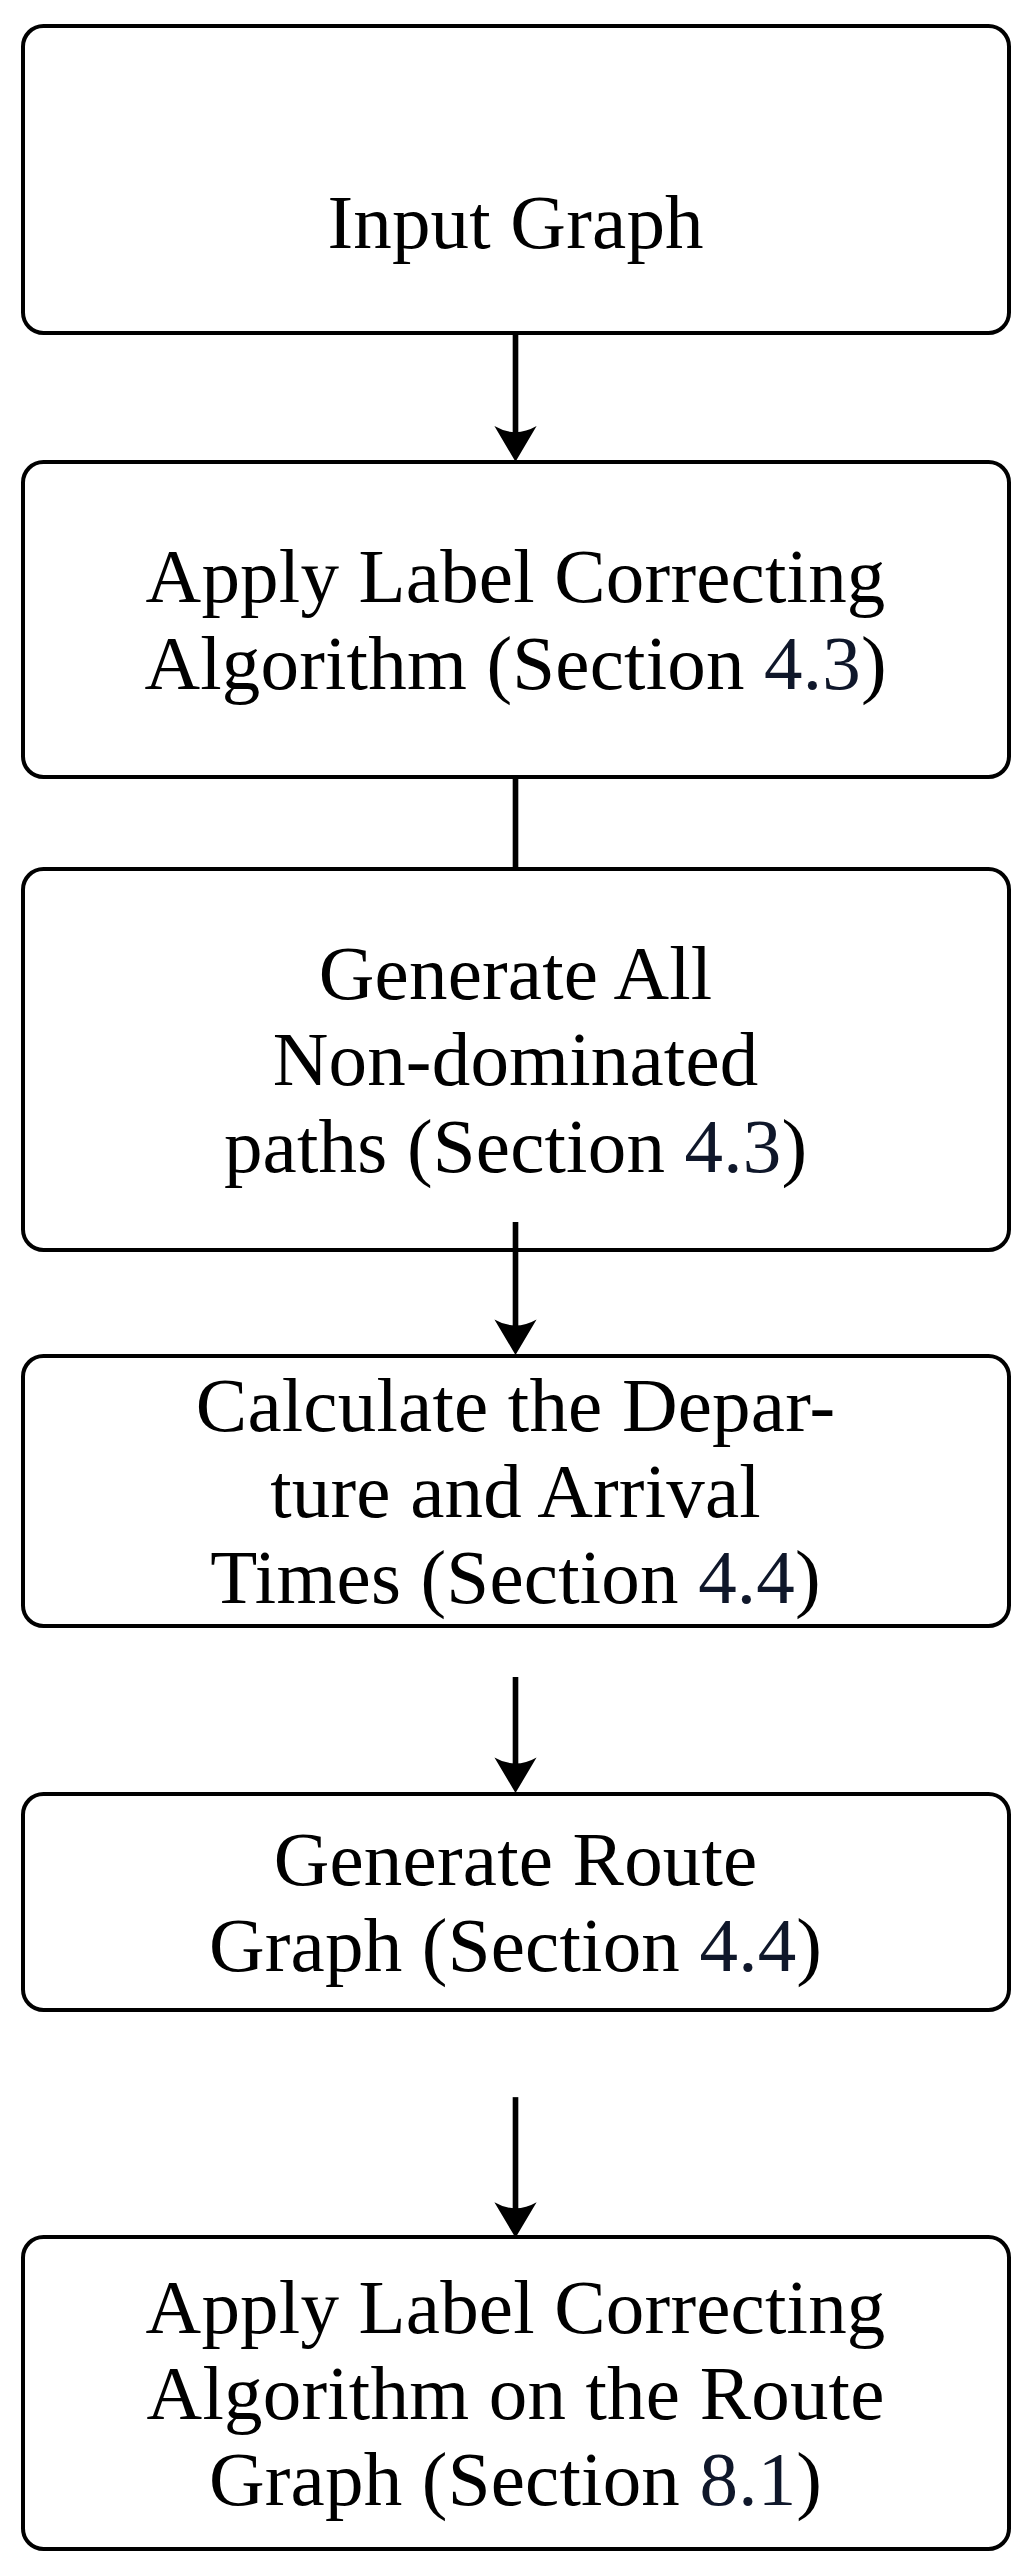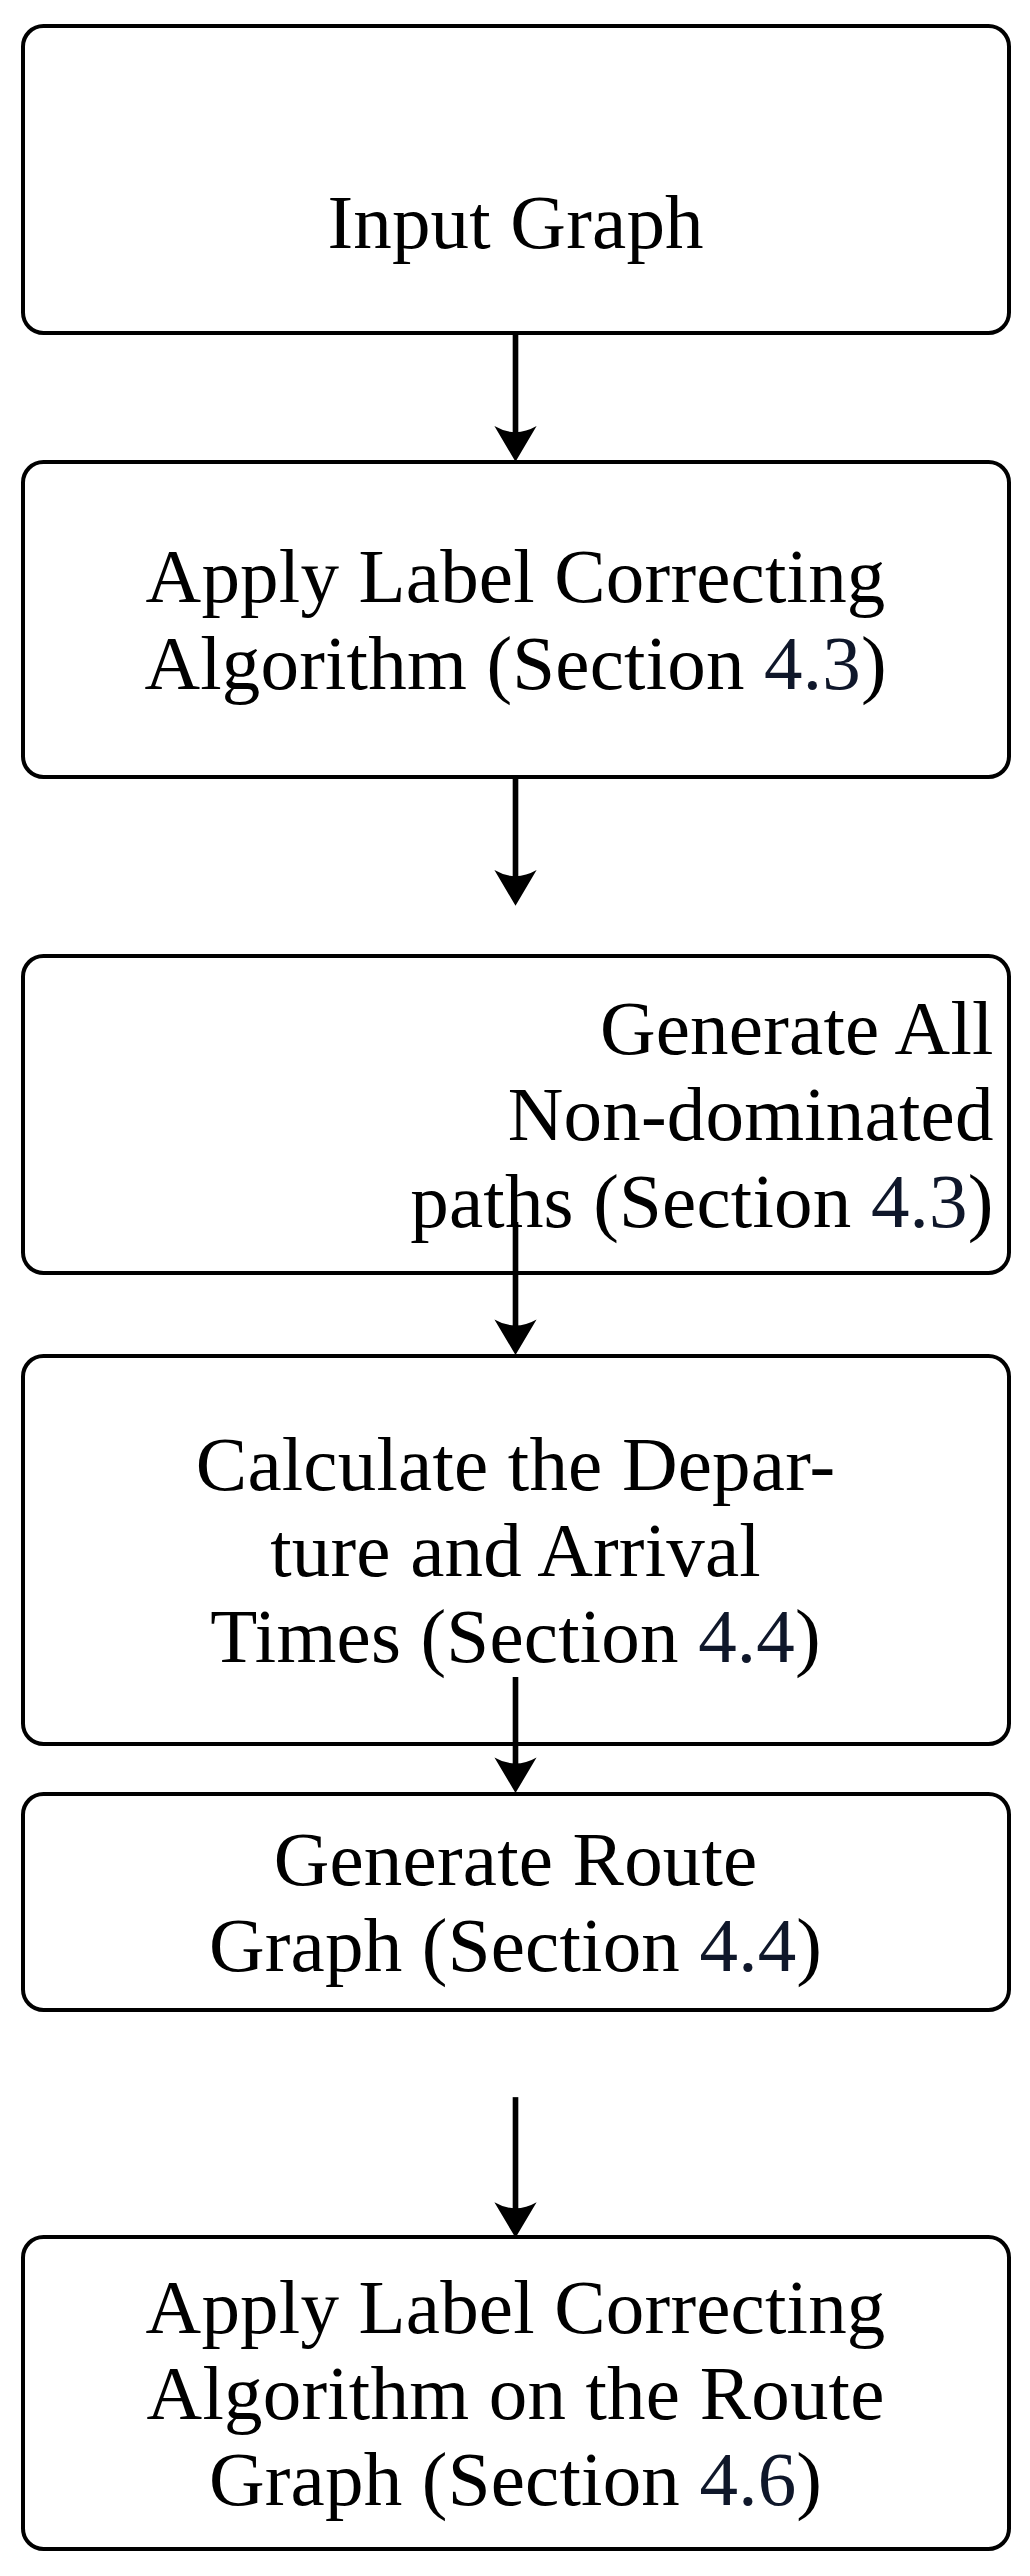--- a/index.html
+++ b/index.html
@@ -51,22 +51,22 @@
     white-space: pre-line;
   }
 
   .sec-ref {
     color: #0f172a;
   }
 
   
   #node-1 { top: 23.5px;   height: 311px; }
   #node-2 { top: 460px;  height: 319px; }
-  #node-3 { top: 954px;  height: 321px; text-align: right; }
-  #node-4 { top: 1354px; height: 392px; }
+  #node-3 { top: 867px;  height: 385px; }
+  #node-4 { top: 1354px; height: 274px; }
   #node-5 { top: 1792px; height: 220px; }
   #node-6 { top: 2235px; height: 316px; }
 
   .connector {
     position: absolute;
     left: 0;
     width: 1031px;
     overflow: visible;
   }
   #conn-1 { top: 333px;  height: 129px; }
@@ -141,17 +141,17 @@
   <div class="connector" id="conn-5">
     <svg width="1031" height="141" viewBox="0 0 1099 150">
       <line x1="549.5" y1="0" x2="549.5" y2="121" stroke="#000000" stroke-width="6"></line>
       <path d="M 549.5 150 L 527 112 Q 549.5 125 572 112 Z" fill="#000000"></path>
     </svg>
   </div>
 
   <div class="node" id="node-6">
     <span class="node-label"><span>Apply Label Correcting
 Algorithm on the Route
-Graph (Section </span><span class="sec-ref">4.6</span><span>)</span></span>
+Graph (Section </span><span class="sec-ref">8.1</span><span>)</span></span>
   </div>
 
 </div>
 
 
 </body></html>

